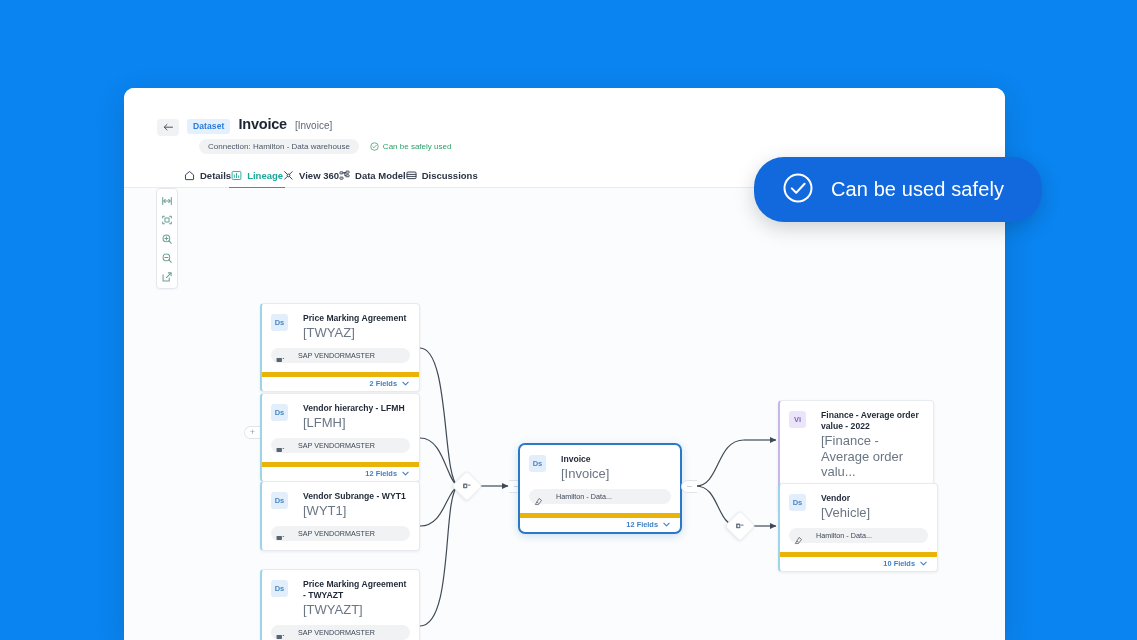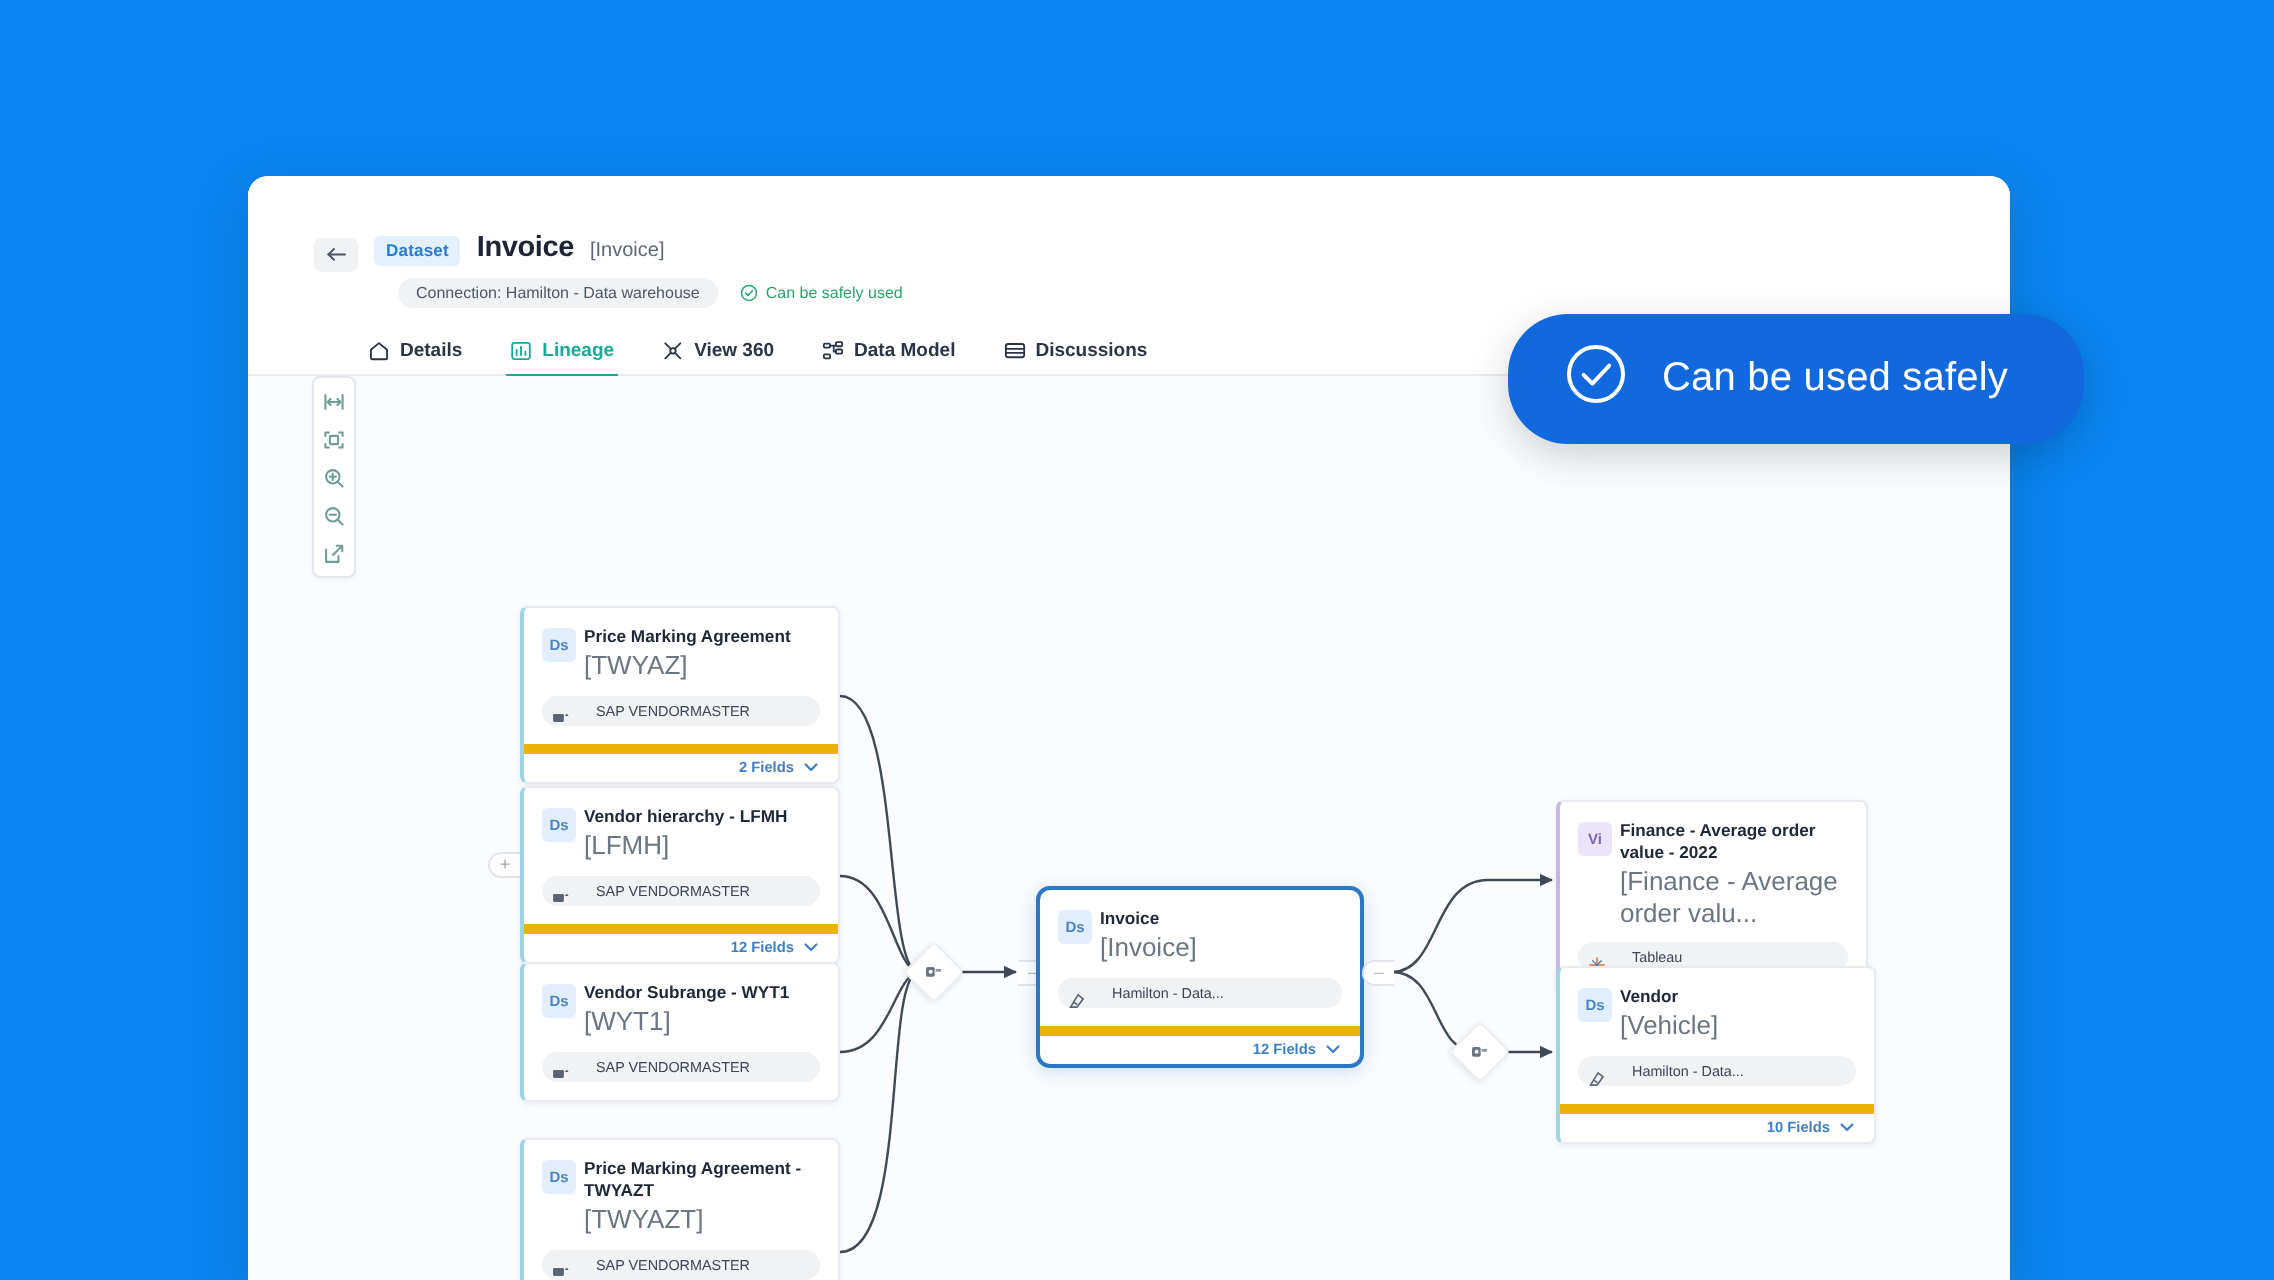--- a/index.html
+++ b/index.html
@@ -42,21 +42,21 @@
     background:#f1f2f4; color:#4d5766; font-size:8px;
     padding:3px 9px; border-radius:9px; white-space:nowrap;
   }
   .safe-flag { display:flex; align-items:center; gap:4px; color:#29a368; font-size:8px; }
   .safe-flag svg { display:block; }
 
   
   .tabs {
     position:absolute; left:0; top:75px; width:100%; height:25px;
     border-bottom:1px solid #e9ebef;
-    display:flex; align-items:center; padding-left:60px; gap:24px;
+    display:flex; align-items:center; padding-left:60px; 
   }
   .tab { display:flex; align-items:center; gap:5px; height:25px;
          font-size:9.5px; font-weight:700; color:#2b3444; cursor:pointer; position:relative; }
   .tab .ti { width:11px; height:11px; display:block; flex:none; }
   .tab.active { color:#1aa898; }
   .tab.active::after {
     content:""; position:absolute; left:-2px; right:-2px; bottom:-1px; height:2px; background:#1aa898;
   }
 
   
@@ -78,21 +78,21 @@
     position:absolute; background:#fff; border:1px solid #e7eaee;
     border-left:2.5px solid #9fd3e8; border-radius:4px;
     box-shadow:0 1px 3px rgba(16,30,54,.07);
     overflow:hidden;
   }
   .node.violet { border-left-color:#c9b6e8; }
   .node.focus {
     border:2px solid #2b79c6; border-radius:7px;
     box-shadow:0 2px 9px rgba(43,121,198,.22);
   }
-  .n-top { display:flex; gap:4px; padding:9px 9px 7px 9px; }
+  .n-top { display:flex; gap:15px; padding:9px 9px 7px 9px; }
   .n-badge {
     flex:none; width:17px; height:17px; border-radius:3px; background:#e2eefb;
     color:#4a86c5; font-size:7.5px; font-weight:700;
     display:flex; align-items:center; justify-content:center; margin-top:1px;
   }
   .n-badge.vi { background:#ece5fa; color:#7b62b8; }
   .n-title { font-size:8.6px; font-weight:700; color:#1f2836; line-height:1.28; }
   .n-code { font-size:13px; color:#6b7685; margin-top:1px; line-height:1.2; }
   .n-src { display:flex; align-items:center; gap:5px; padding:0 9px 9px 9px; }
   .n-src-chip {

